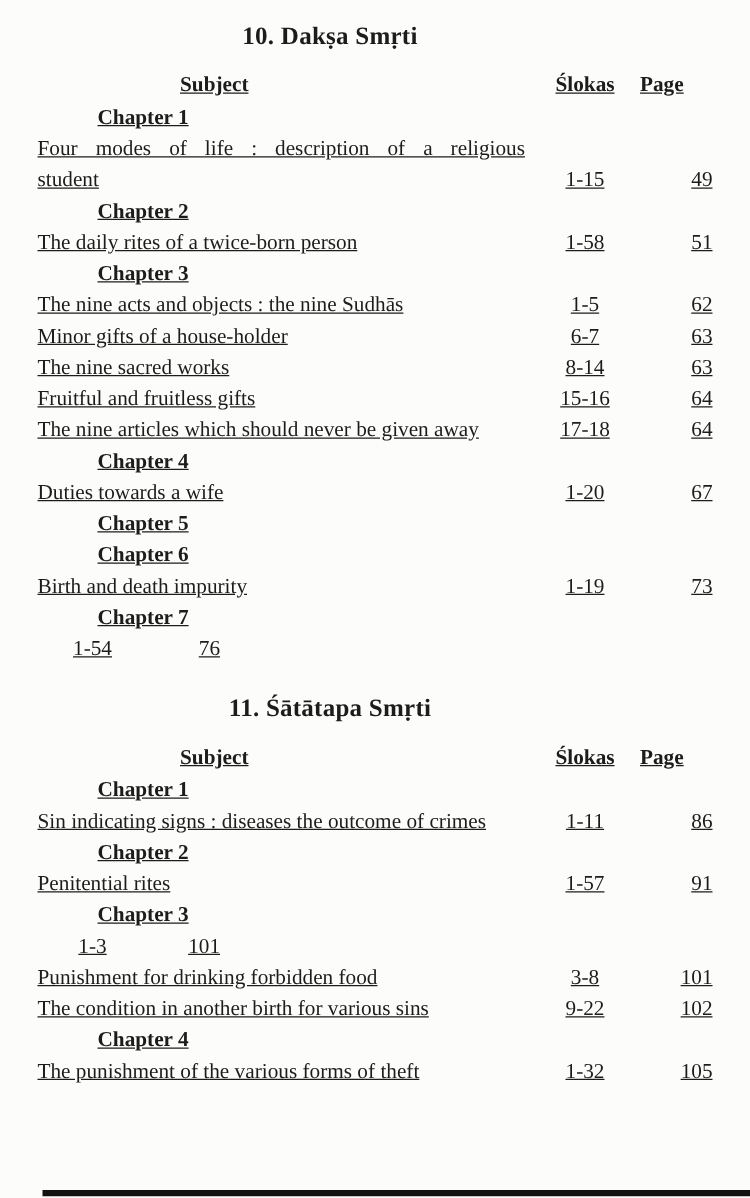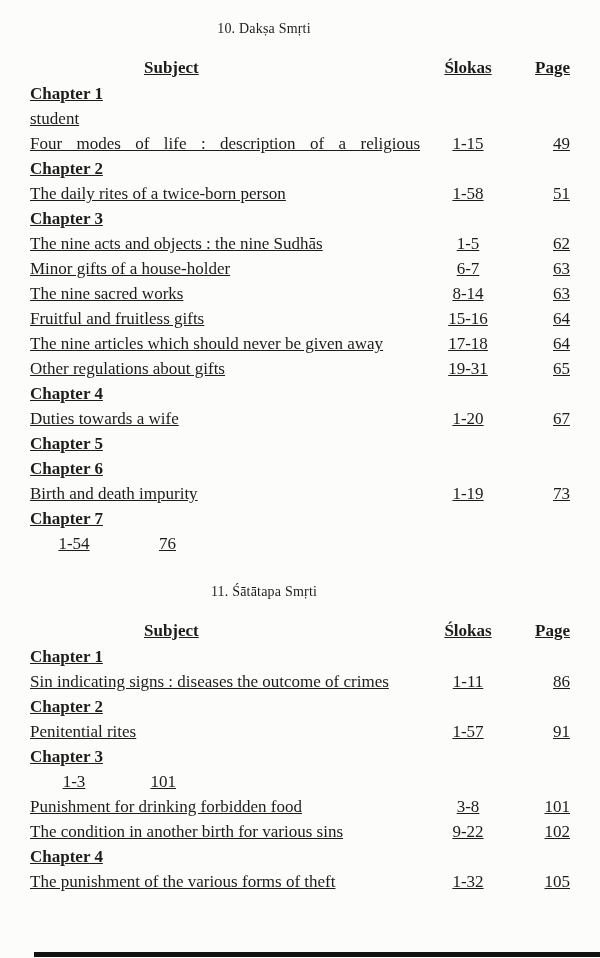--- a/index.html
+++ b/index.html
@@ -12,23 +12,23 @@
     overflow: hidden;
     position: relative;
   }
   .page {
     padding: 14px 30px 0 30px;
   }
   .section:not(:first-child) {
     margin-top: 21px;
   }
   .section-title {
-    font-size: 14px;
+    font-size: 20px;
     line-height: 30px;
-    font-weight: 400;
+    font-weight: 700;
     text-align: center;
     padding-right: 72px;
     letter-spacing: 0.2px;
     white-space: nowrap;
   }
   .row {
     display: flex;
     align-items: flex-end;
     line-height: 25px;
     font-size: 17px;
@@ -52,25 +52,26 @@
     flex: 0 0 88px;
     width: 88px;
     text-align: center;
   }
   .page-col {
     flex: 0 0 58px;
     width: 58px;
     text-align: right;
   }
   .row.head .page-col {
-    text-align: right;
+    text-align: left;
   }
   .chapter {
     font-weight: 700;
     white-space: nowrap;
+    margin-left: 48px;
   }
   .subject-line {
     display: block;
     white-space: nowrap;
   }
   .subject-line.justified {
     white-space: normal;
     text-align: justify;
     text-align-last: justify;
   }
@@ -93,22 +94,22 @@
         <div class="row head">
           <div class="subject head-subject">Subject</div>
           <div class="slokas-col">Ślokas</div>
           <div class="page-col">Page</div>
         </div>
         <div class="row">
           <span class="chapter">Chapter 1</span>
         </div>
         <div class="row entry">
           <div class="subject">
+            <span class="subject-line justified">Four modes of life : description of a religious</span>
             <span class="subject-line">student</span>
-            <span class="subject-line justified">Four modes of life : description of a religious</span>
           </div>
           <div class="slokas-col">1-15</div>
           <div class="page-col">49</div>
         </div>
         <div class="row">
           <span class="chapter">Chapter 2</span>
         </div>
         <div class="row entry">
           <div class="subject">
             <span class="subject-line">The daily rites of a twice-born person</span>
@@ -146,27 +147,20 @@
           </div>
           <div class="slokas-col">15-16</div>
           <div class="page-col">64</div>
         </div>
         <div class="row entry">
           <div class="subject">
             <span class="subject-line">The nine articles which should never be given away</span>
           </div>
           <div class="slokas-col">17-18</div>
           <div class="page-col">64</div>
-        </div>
-        <div class="row entry">
-          <div class="subject">
-            <span class="subject-line">Other regulations about gifts</span>
-          </div>
-          <div class="slokas-col">19-31</div>
-          <div class="page-col">65</div>
         </div>
         <div class="row">
           <span class="chapter">Chapter 4</span>
         </div>
         <div class="row entry">
           <div class="subject">
             <span class="subject-line">Duties towards a wife</span>
           </div>
           <div class="slokas-col">1-20</div>
           <div class="page-col">67</div>

